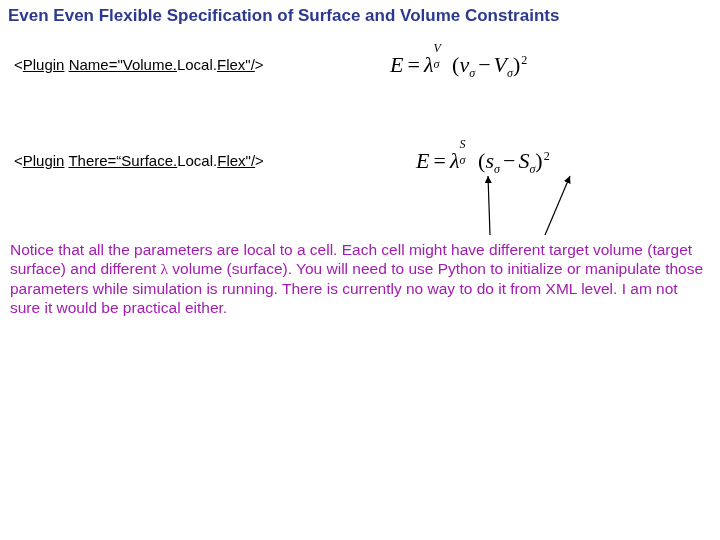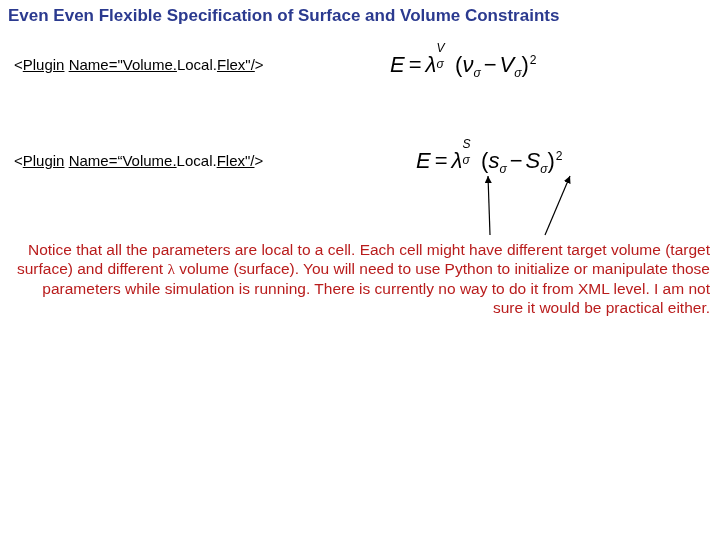--- a/index.html
+++ b/index.html
@@ -29,21 +29,21 @@
   .plugin-line {
     position: absolute;
     font-size: 15px;
     color: #000;
   }
   .plugin-line .kw { text-decoration: underline; margin-top: 24px; }
   #plugin1 { left: 14px; top: 56px; }
   #plugin2 { left: 14px; top: 152px; }
   .formula {
     position: absolute;
-    font-family: Liberation Sans, sans-serif;
+    font-family: Liberation Serif, serif;
     font-style: italic;
     font-size: 22px;
     color: #000;
     white-space: nowrap;
   }
   #formula1 { left: 390px; top: 50px; }
   #formula2 { left: 416px; top: 146px; }
   .formula .E { font-style: italic; }
   .formula .eq { font-style: normal; padding: 0 4px; }
   .formula .lam { font-style: italic; }
@@ -91,38 +91,37 @@
     height: 70px;
     pointer-events: none;
   }
   .body-text {
     position: absolute;
     left: 10px;
     top: 240px;
     width: 700px;
     font-size: 15.5px;
     line-height: 1.25;
-    color: #b91c1c;
-    text-align: right;
+    color: #a21caf;
   }
   .lambda { font-family: "Times New Roman", Times, serif; }
 </style>
 </head>
 <body>
 
 <div class="slide">
 
   <div class="title">Even Even Flexible Specification of Surface and Volume Constraints</div>
 
   <div id="plugin1" class="plugin-line">
     <span>&lt;</span><span class="kw">Plugin</span><span> </span><span class="kw">Name="Volume.</span><span>Local.</span><span class="kw">Flex"/</span><span>&gt;</span>
   </div>
 
   <div id="plugin2" class="plugin-line">
-    <span>&lt;</span><span class="kw">Plugin</span><span> </span><span class="kw">Name=“Volume.</span><span>Local.</span><span class="kw">Flex"/</span><span>&gt;</span>
+    <span>&lt;</span><span class="kw">Plugin</span><span> </span><span class="kw">There=“Surface.</span><span>Local.</span><span class="kw">Flex"/</span><span>&gt;</span>
   </div>
 
   <div id="formula1" class="formula">
     <span class="E">E</span><span class="eq">=</span><span class="lam">λ</span><span class="subsup"><span class="up">V</span><span class="dn">σ</span></span><span class="paren">(</span><span>ν</span><span class="sub">σ</span><span class="minus">−</span><span>V</span><span class="sub">σ</span><span class="paren">)</span><span class="exp2">2</span>
   </div>
 
   <div id="formula2" class="formula">
     <span class="E">E</span><span class="eq">=</span><span class="lam">λ</span><span class="subsup"><span class="up">S</span><span class="dn">σ</span></span><span class="paren">(</span><span>s</span><span class="sub">σ</span><span class="minus">−</span><span>S</span><span class="sub">σ</span><span class="paren">)</span><span class="exp2">2</span>
   </div>
 

